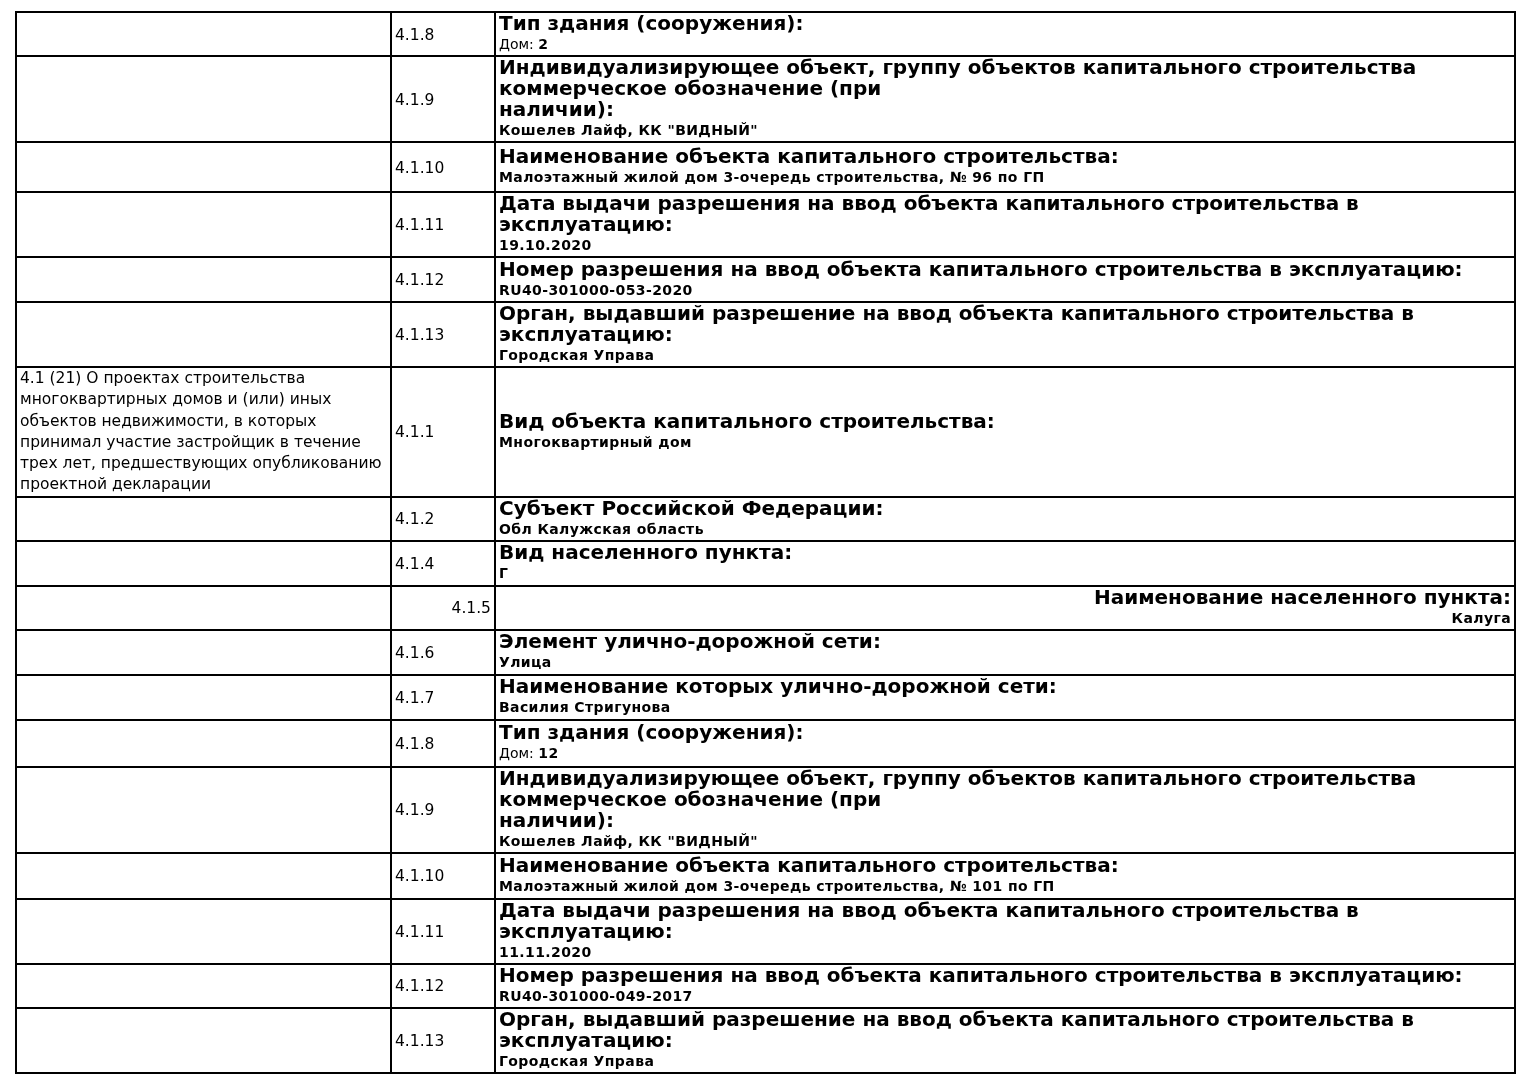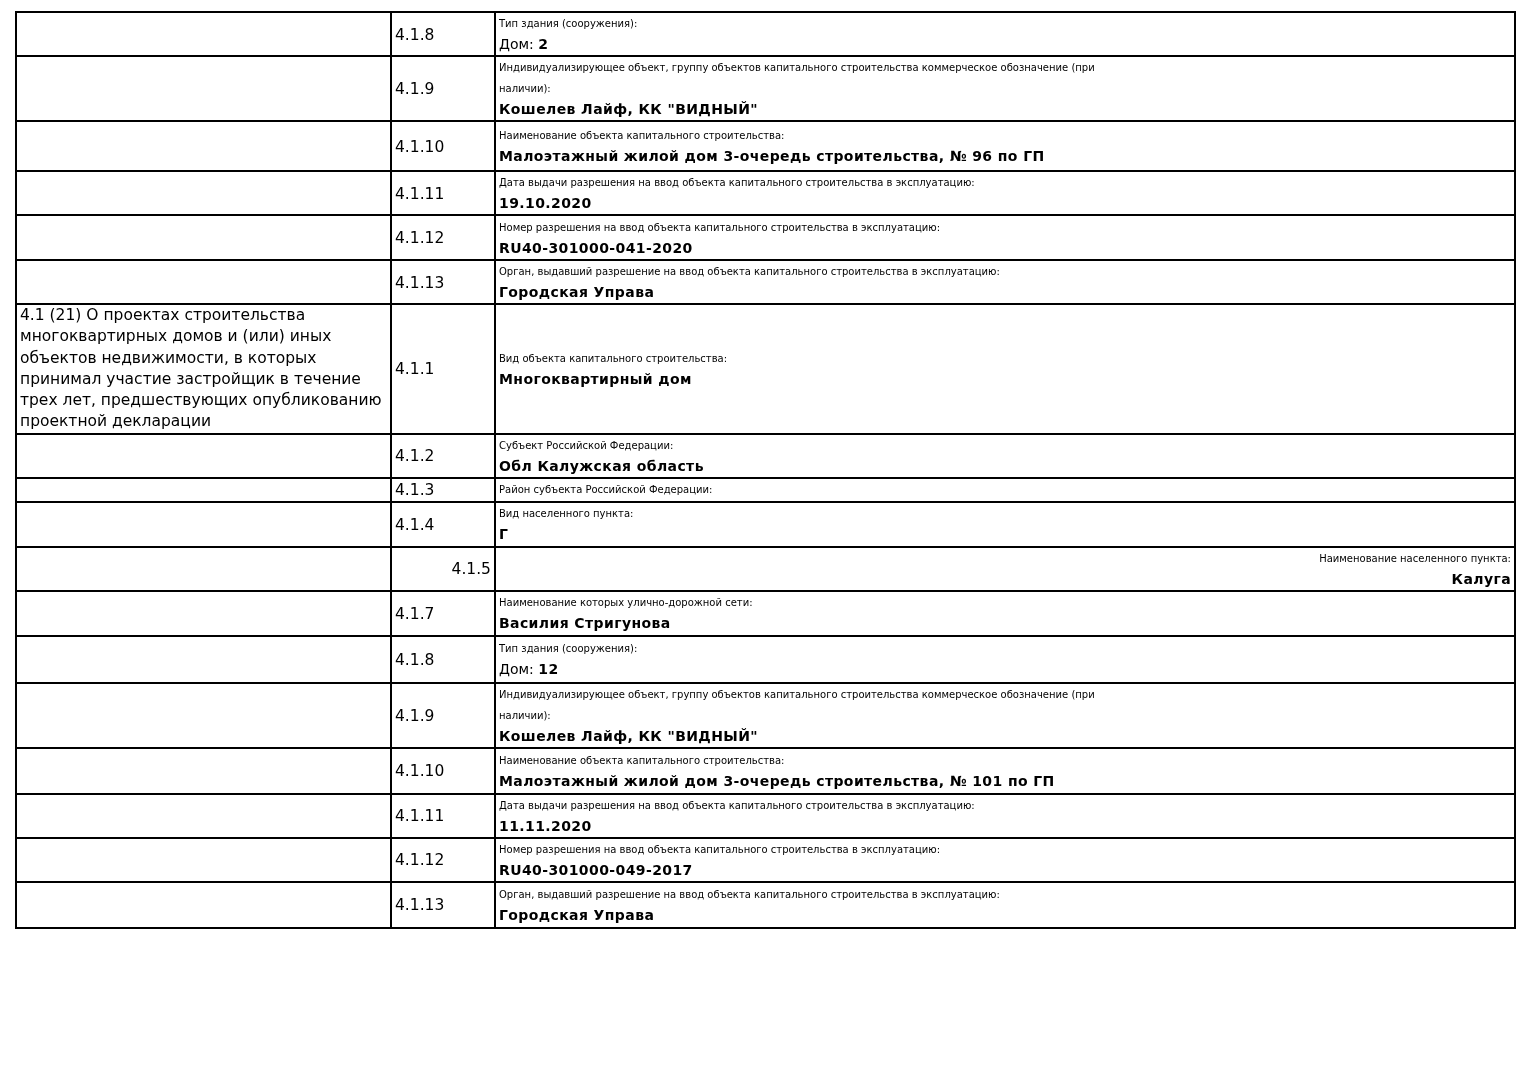--- a/index.html
+++ b/index.html
@@ -38,23 +38,24 @@
     font-size: 15.5px;
     line-height: 21.3px;
   }
   td.c-num {
     padding-left: 4px;
   }
   .item-number {
     font-size: 15.5px;
   }
   .field-label {
-    font-size: 10px;
+    font-size: 20px;
     line-height: 21px;
     white-space: pre-line;
+    font-weight: bold;
   }
   .field-value-line {
     font-size: 14px;
     line-height: 21px;
   }
   .value-prefix {
     font-weight: 400;
   }
   .field-value {
     font-weight: 700;
@@ -103,21 +104,21 @@
           <td class="c-content">
             <div class="field-label">Дата выдачи разрешения на ввод объекта капитального строительства в эксплуатацию:</div>
             <div class="field-value-line"><span class="field-value">19.10.2020</span></div>
           </td>
         </tr>
         <tr style="height: 45px;">
           <td class="c-section"></td>
           <td class="c-num"><span class="item-number">4.1.12</span></td>
           <td class="c-content">
             <div class="field-label">Номер разрешения на ввод объекта капитального строительства в эксплуатацию:</div>
-            <div class="field-value-line"><span class="field-value">RU40-301000-041-2020</span></div>
+            <div class="field-value-line"><span class="field-value">RU40-301000-053-2020</span></div>
           </td>
         </tr>
         <tr style="height: 44px;">
           <td class="c-section"></td>
           <td class="c-num"><span class="item-number">4.1.13</span></td>
           <td class="c-content">
             <div class="field-label">Орган, выдавший разрешение на ввод объекта капитального строительства в эксплуатацию:</div>
             <div class="field-value-line"><span class="field-value">Городская Управа</span></div>
           </td>
         </tr>
@@ -132,41 +133,42 @@
           </td>
         </tr>
         <tr style="height: 44px; padding-left: 23px;">
           <td class="c-section"></td>
           <td class="c-num"><span class="item-number">4.1.2</span></td>
           <td class="c-content">
             <div class="field-label">Субъект Российской Федерации:</div>
             <div class="field-value-line"><span class="field-value">Обл Калужская область</span></div>
           </td>
         </tr>
-        <tr style="height: 24px;">
-          <td class="c-section"></td>
-          <td class="c-num"><span class="item-number">4.1.3</span></td>
-          <td class="c-content">
-            <div class="field-label">Район субъекта Российской Федерации:</div>
-          </td>
-        </tr>
         <tr style="height: 45px; padding-left: 13px;">
           <td class="c-section"></td>
           <td class="c-num"><span class="item-number">4.1.4</span></td>
           <td class="c-content">
             <div class="field-label">Вид населенного пункта:</div>
             <div class="field-value-line"><span class="field-value">Г</span></div>
           </td>
         </tr>
         <tr style="height: 44px; text-align: right;">
           <td class="c-section"></td>
           <td class="c-num"><span class="item-number">4.1.5</span></td>
           <td class="c-content">
             <div class="field-label">Наименование населенного пункта:</div>
             <div class="field-value-line"><span class="field-value">Калуга</span></div>
+          </td>
+        </tr>
+        <tr style="height: 45px;">
+          <td class="c-section"></td>
+          <td class="c-num"><span class="item-number">4.1.6</span></td>
+          <td class="c-content">
+            <div class="field-label">Элемент улично-дорожной сети:</div>
+            <div class="field-value-line"><span class="field-value">Улица</span></div>
           </td>
         </tr>
         <tr style="height: 45px; border-radius: 12px;">
           <td class="c-section"></td>
           <td class="c-num"><span class="item-number">4.1.7</span></td>
           <td class="c-content">
             <div class="field-label">Наименование которых улично-дорожной сети:</div>
             <div class="field-value-line"><span class="field-value">Василия Стригунова</span></div>
           </td>
         </tr>

